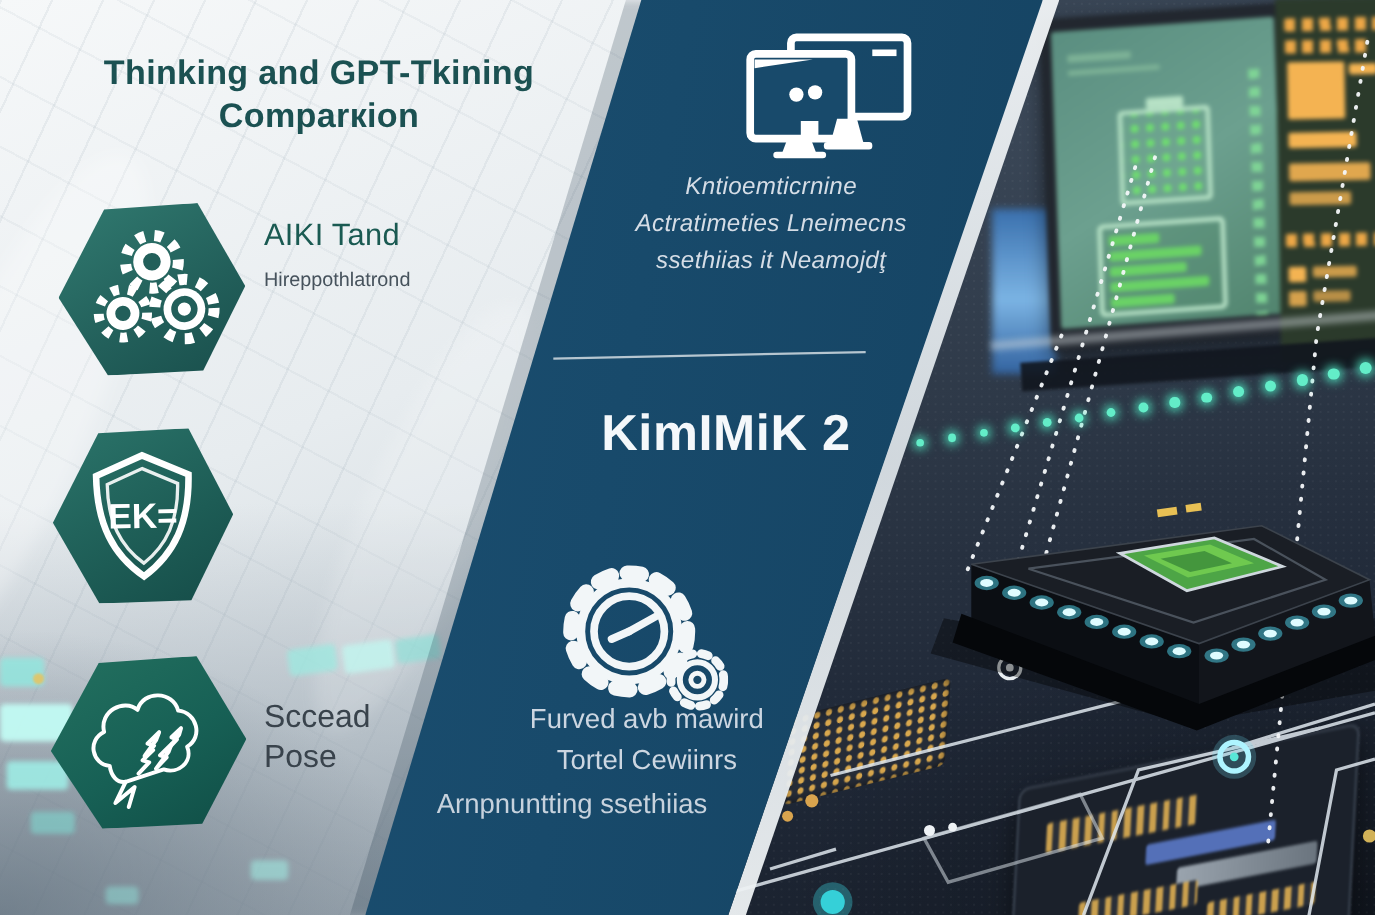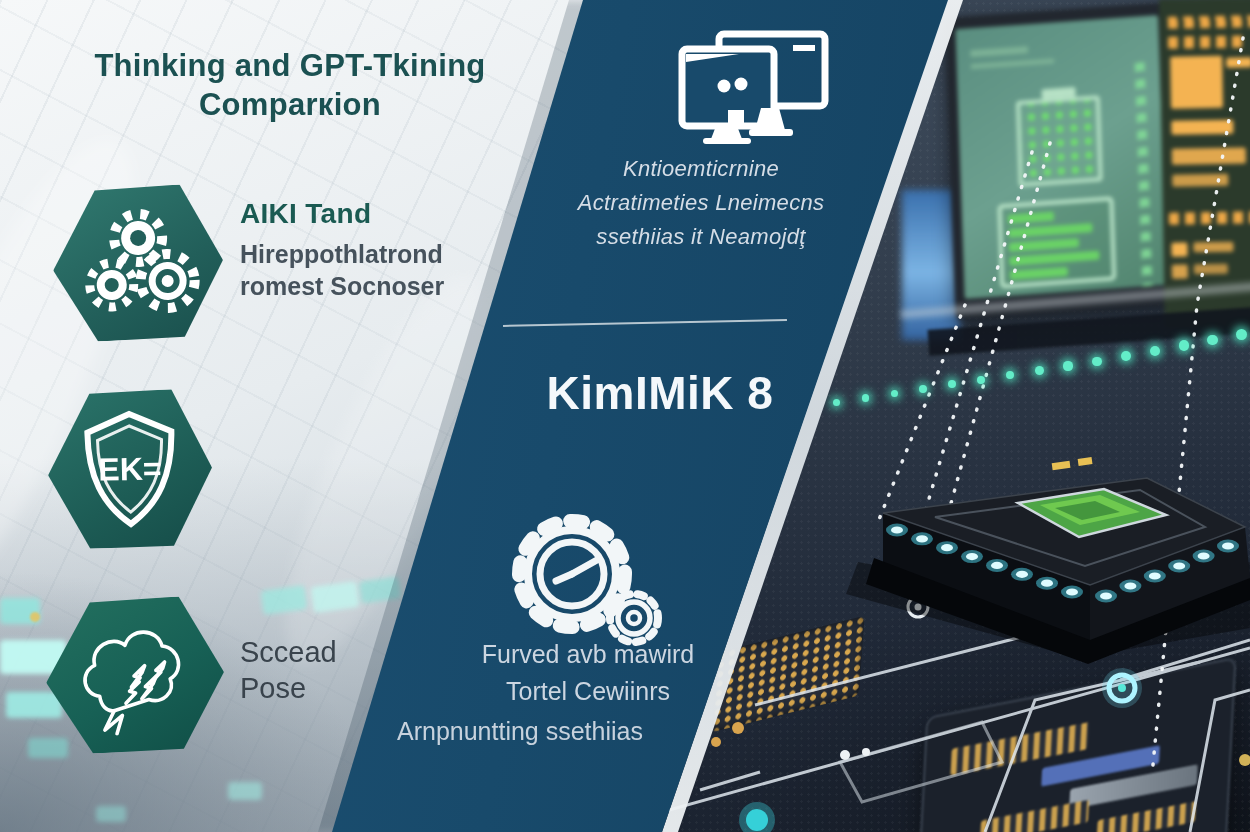--- a/index.html
+++ b/index.html
@@ -21,22 +21,22 @@
   .glow { filter:blur(2.5px); border-radius:4px; }
 
   .main-title { left:55px; top:46px; width:470px; text-align:center;
     font-size:31px; font-weight:700; color:#1b5152; line-height:39px; letter-spacing:.3px; }
 
   .hex { clip-path:polygon(26% 2%, 76% 0%, 100% 50%, 76% 99%, 25% 100%, 0% 53%);
     display:flex; align-items:center; justify-content:center; }
   .hex-1 { left:53px; top:186px; width:170px; height:154px; background:linear-gradient(150deg,#317a70 0%,#225f5a 60%,#194f4c 100%); transform:rotate(-2deg); }
   .hex-2 { left:48px; top:390px; width:164px; height:158px; background:linear-gradient(150deg,#2b746a 0%,#1d5c55 60%,#154c48 100%); transform:rotate(-1deg); }
   .hex-3 { left:46px; top:598px; width:178px; height:154px; background:linear-gradient(150deg,#23705f 0%,#176055 55%,#104e46 100%); transform:rotate(-2deg); }
-  .item1-head { left:240px; top:198px; font-size:28px; font-weight:700; color:#1a5a52; letter-spacing:.3px; }
-  .item1-sub  { left:240px; top:238px; font-size:25px; line-height:32px; color:#46525c;font-weight:bold; }
+  .item1-head { left:240px; top:198px; font-size:28px; font-weight:400; color:#1a5a52; letter-spacing:.3px; }
+  .item1-sub  { left:240px; top:238px; font-size:18px; line-height:32px; color:#46525c; }
   .item2-sub  { left:237px; top:414px; font-size:25px; line-height:32px; color:#414d57; }
   .item3-sub  { left:240px; top:634px; font-size:29px; line-height:36px; color:#39434c; font-weight:500; }
 
   
   .band-shadow { inset:0; clip-path:polygon(569px 0,585px 0,334px 832px,318px 832px);
     background:rgba(25,45,65,.22); filter:blur(4px); }
   .band { inset:0; clip-path:polygon(583px 0,948px 0,662px 832px,332px 832px);
     background:linear-gradient(100deg,#1d5274 0%,#184a6b 45%,#133e5c 100%); }
   .band-edge { inset:0; clip-path:polygon(947px 0,963px 0,678px 832px,662px 832px);
     background:linear-gradient(180deg,#f2f5f7 0%,#d9e0e5 50%,#eef2f4 100%); opacity:.95; }
@@ -129,21 +129,20 @@
           <circle cx="92" cy="80" r="27" stroke-width="10" stroke-dasharray="8 9.5"></circle>
           <circle cx="92" cy="80" r="19" fill="#ffffff" stroke="none"></circle>
           <circle cx="92" cy="80" r="12" fill="#225f5a" stroke="none"></circle>
           <circle cx="92" cy="80" r="6" fill="#ffffff" stroke="none"></circle>
         </g>
       </svg>
     </div>
     <div class="abs item1-head">AIKI Tand</div>
     <div class="abs item1-sub">
       <div>Hireppothlatrond</div>
-      <div>romest Socnoser</div>
     </div>
 
     <div class="abs hex hex-2">
       <svg width="120" height="126" viewBox="0 0 120 126">
         <path d="M60,8 L102,26 C102,70 88,98 60,118 C32,98 18,70 18,26 Z" fill="none" stroke="#ffffff" stroke-width="6"></path>
         <path d="M60,20 L92,34 C92,68 81,90 60,106 C39,90 28,68 28,34 Z" fill="none" stroke="#ffffff" stroke-width="3" opacity=".9"></path>
         <text x="60" y="74" text-anchor="middle" font-size="32" font-weight="700" fill="#ffffff" font-family="Liberation Sans, sans-serif">EK=</text>
       </svg>
     </div>
 
@@ -334,21 +333,21 @@
 
     <div class="abs band-intro">
       <div>Kntioemticrnine</div>
       <div>Actratimeties Lneimecns</div>
       <div>ssethiias it Neamojdţ</div>
     </div>
 
     <div class="abs band-divider"></div>
 
     <div class="abs band-title">
-      <div class="t1">KimIMiK 8</div>
+      <div class="t1">KimIMiK 2</div>
     </div>
 
     <svg class="abs" style="left:486px;top:508px;" width="176" height="140" viewBox="0 0 176 140">
       <g stroke="#f2f6f8" fill="none" stroke-linecap="round">
         <circle cx="86" cy="66" r="53" stroke-width="14" stroke-dasharray="13 14.5"></circle>
         <circle cx="86" cy="66" r="44" stroke-width="8"></circle>
         <circle cx="86" cy="66" r="32" stroke-width="7"></circle>
         <path d="M86,66 L111,52" stroke-width="7"></path>
         <path d="M86,66 L70,73" stroke-width="7"></path>
         <circle cx="148" cy="110" r="24" stroke-width="8" stroke-dasharray="6.5 8"></circle>

